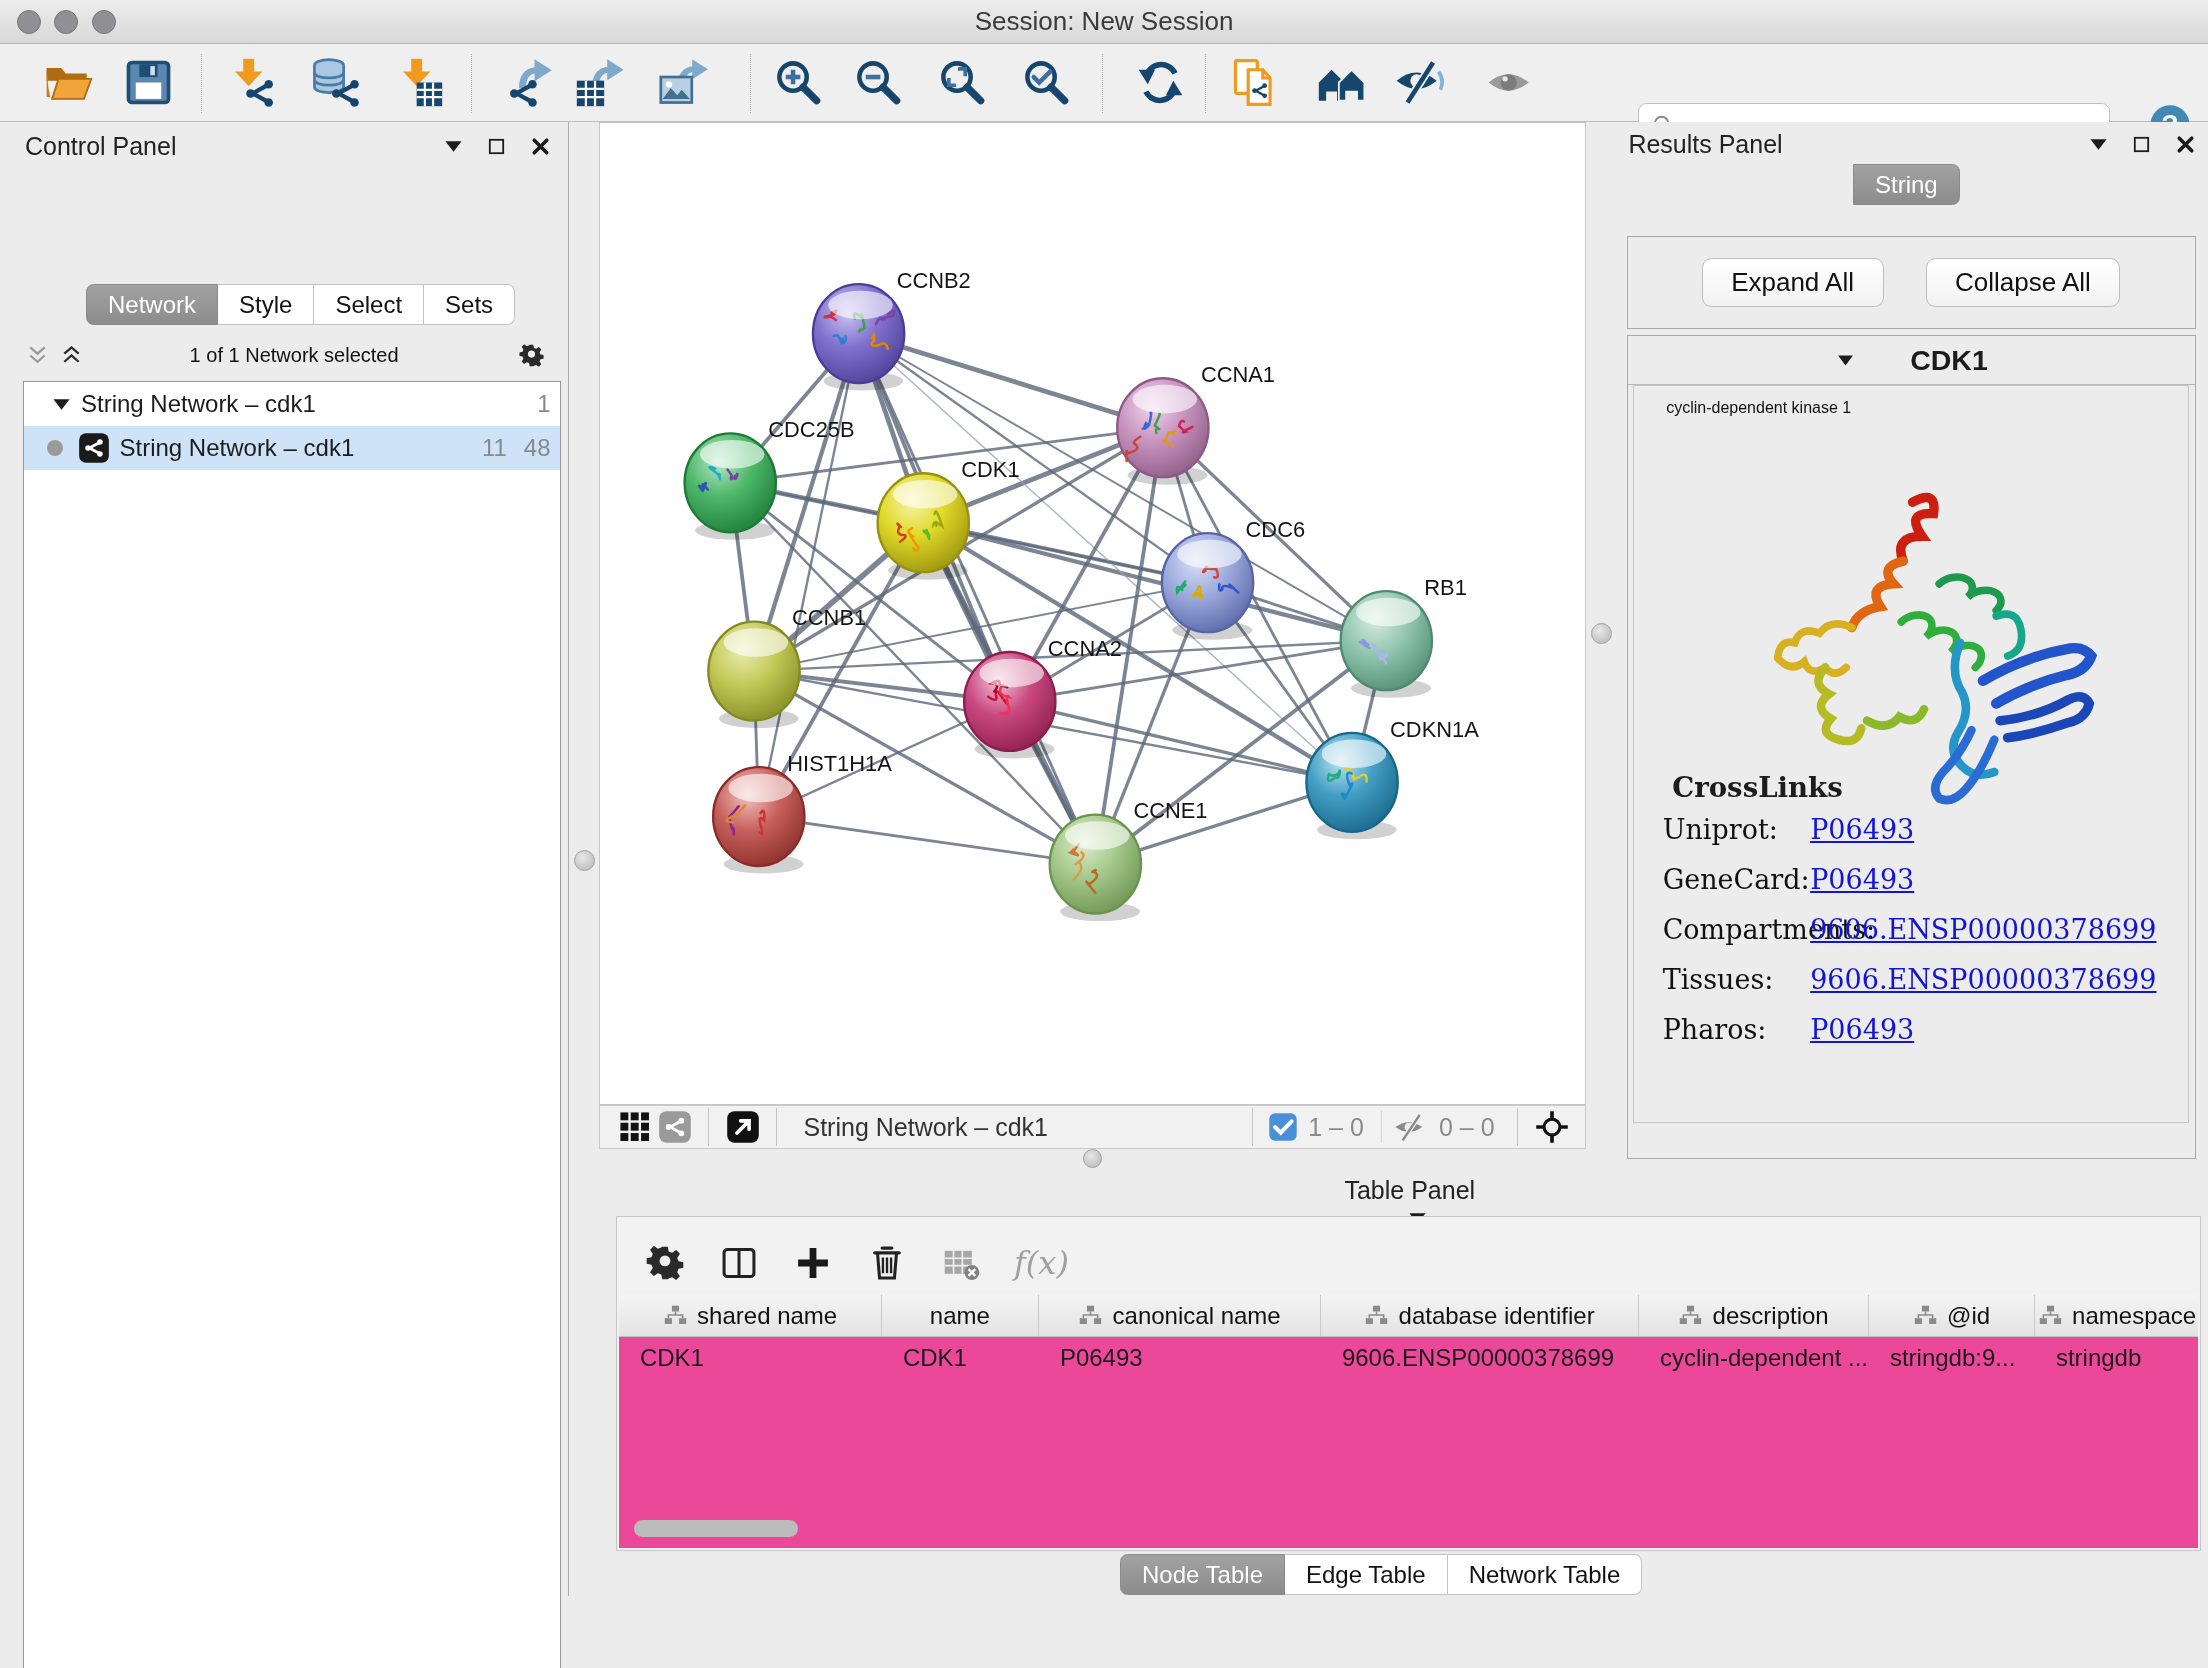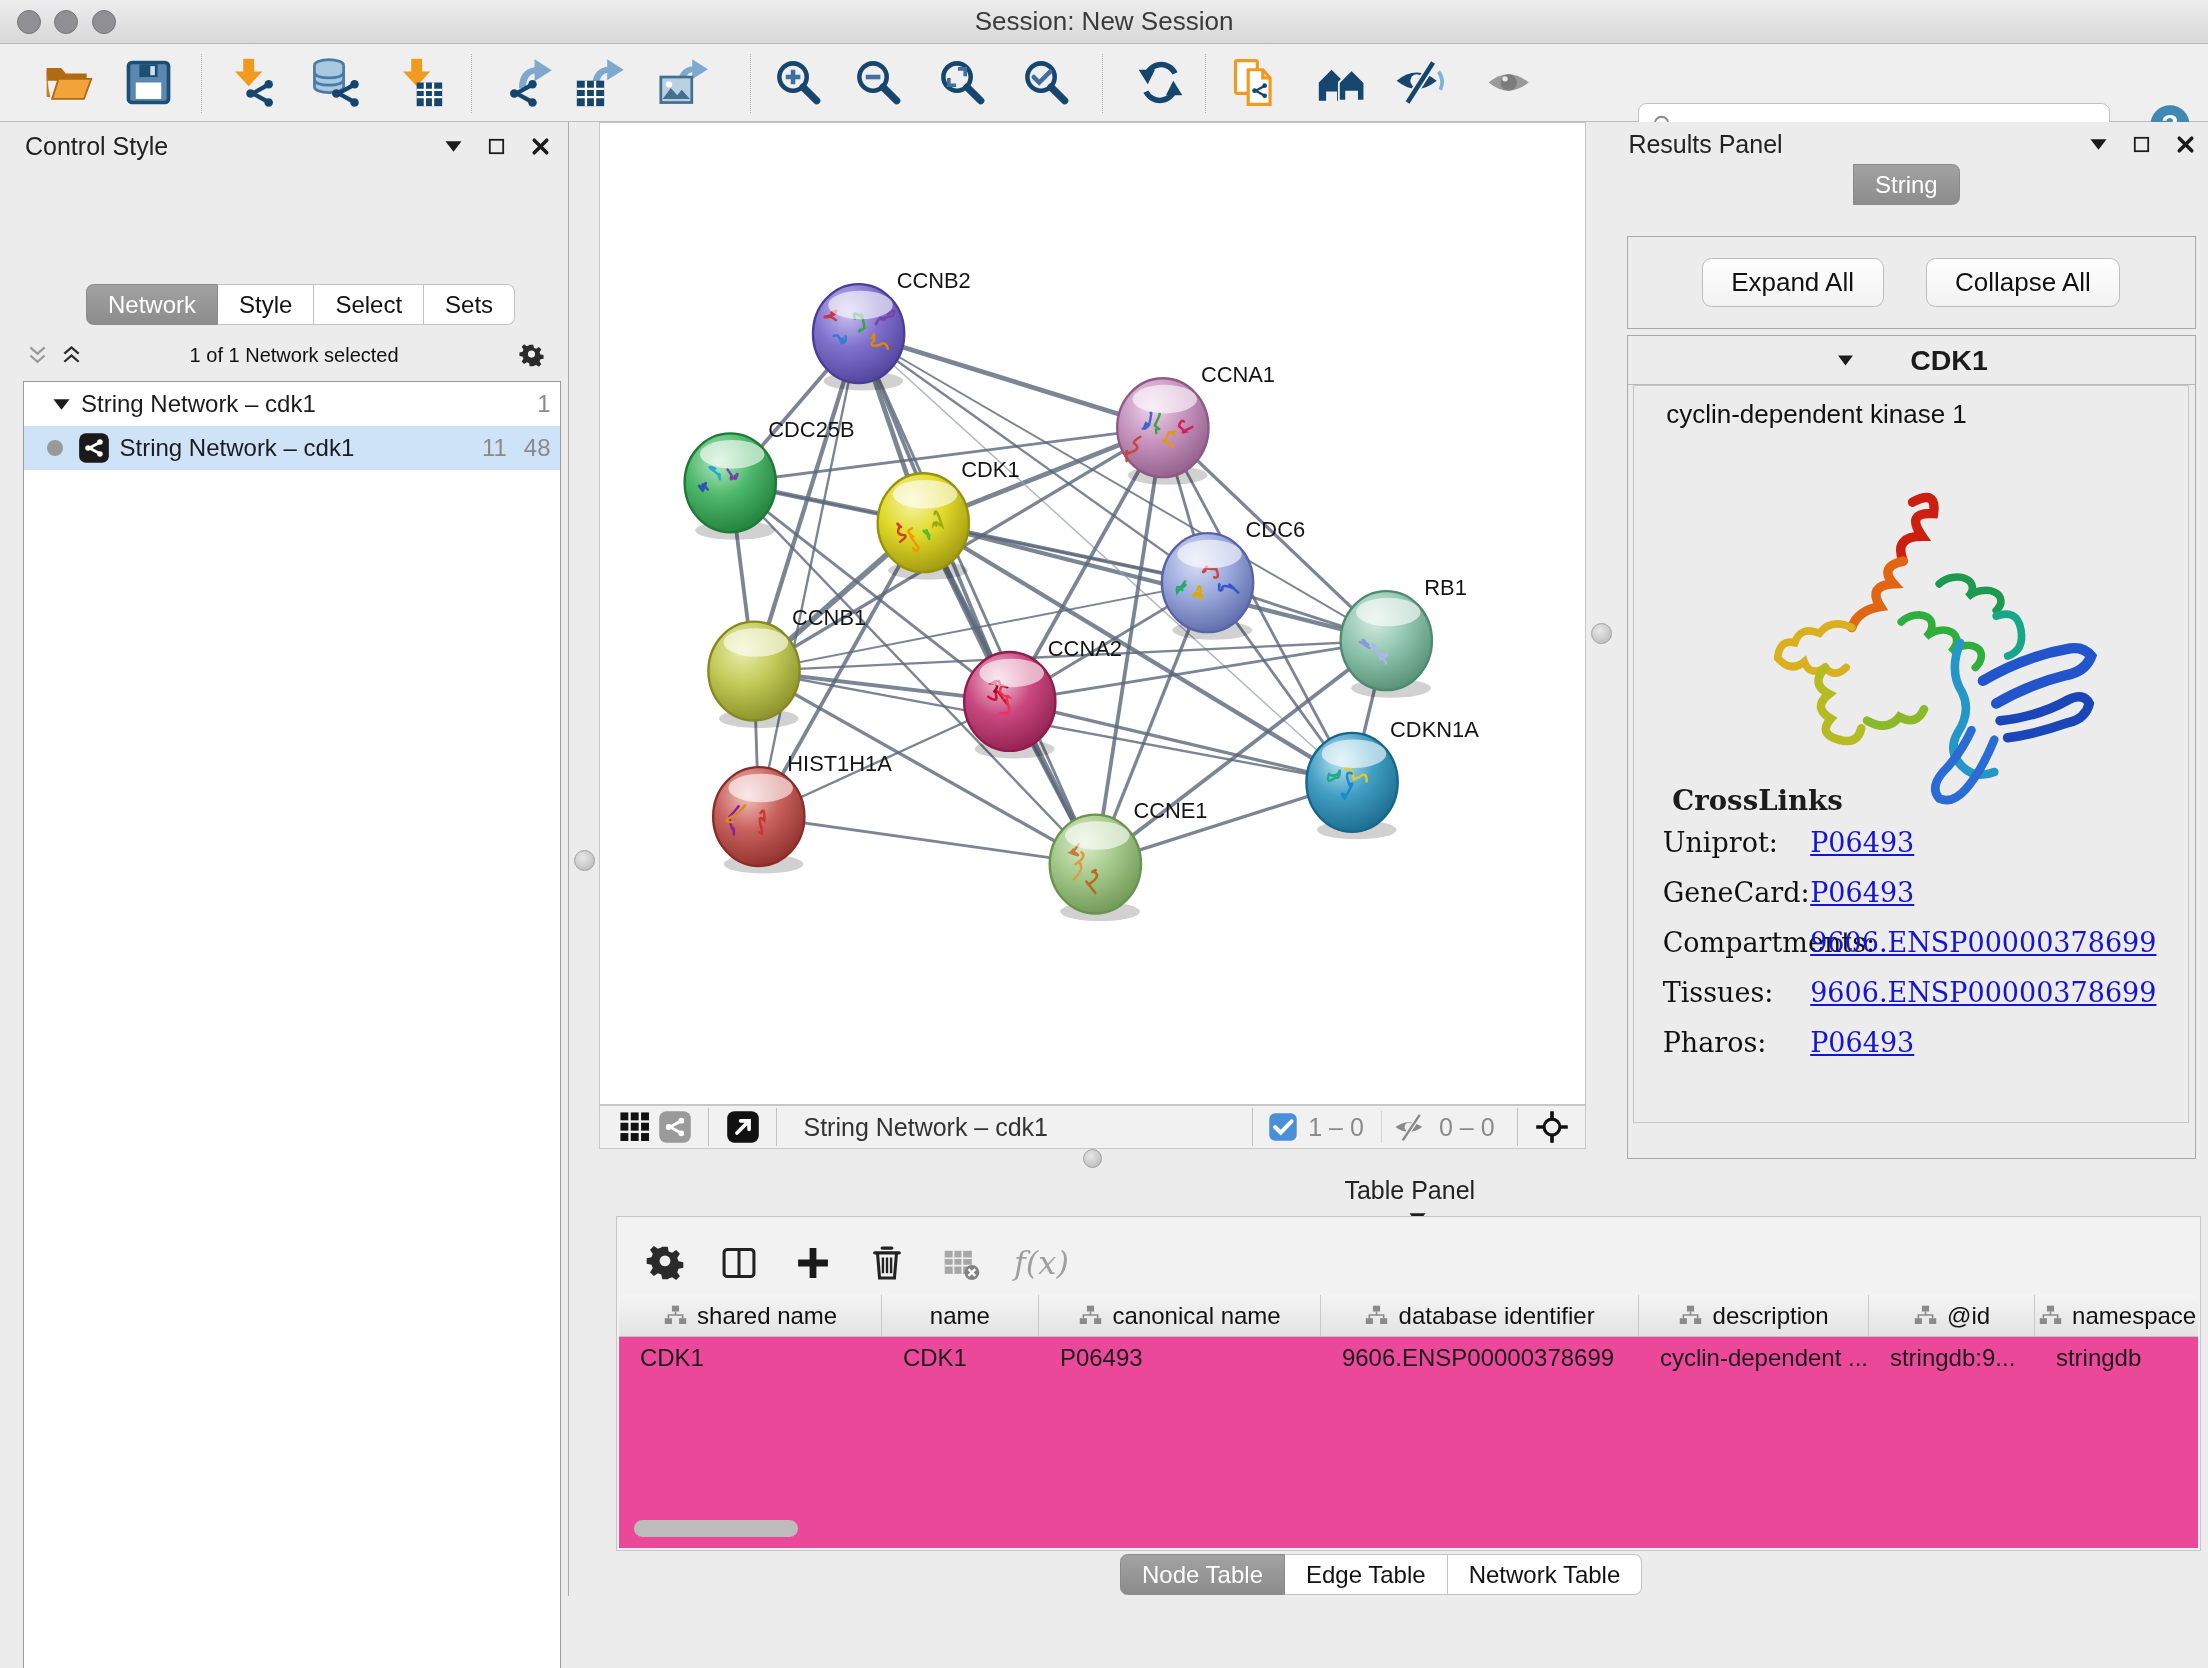--- a/index.html
+++ b/index.html
@@ -73,21 +73,21 @@
   
   .results { left:1617px; top:122px; width:592px; height:1046px; background:#ececec; }
   .results .phead { padding:7.6px 9.5px 0 11.4px; }
   .stringtab { position:absolute; left:236px; top:42px; }
   .rbox { position:absolute; left:9.5px; background:#ececec; border:1.9px solid #a8a8a8; }
   .btn { background:linear-gradient(#ffffff,#f2f2f2); border:1px solid #bdbdbd; border-radius:9.5px;
     font-size:26px; padding:7.6px 28.5px; color:#111; }
   .cdk-head { display:flex; align-items:center; justify-content:center; gap:53px; height:49px; border-bottom:1.9px solid #b8b8b8; }
   .cdk-head .nm { font-size:28.5px; font-weight:bold; }
   .cdk-body { position:relative; height:100%; }
-  .desc { font-size:26px; padding:13.3px 0 0 32px; color:#111; }
+  .desc { font-size:16px; padding:13.3px 0 0 32px; color:#111; }
   .serif { font-family:"DejaVu Serif", serif; }
   .xl-head { font-size:27.6px; font-weight:bold; }
   .xl-row { display:flex; font-size:27px; height:50px; align-items:center; }
   .xl-row .lbl { width:176px; padding-left:28.5px; color:#111; }
   .xl-row a { color:#1414d4; text-decoration:underline; }
 
   
   .tablepanel { left:599px; top:1168px; width:1609px; height:428px; background:#ececec; }
   .tablepanel .phead { padding:7.6px 11.4px 0 24px;flex-direction:column; }
   .tinner { position:absolute; left:17px; top:48px; width:1585px; height:335px; background:#f2f2f2; border:1.9px solid #c6c6c6; }
@@ -430,21 +430,21 @@
     </div>
     <div class="tbtn" style="left: 1484px;">
       <svg viewBox="0 0 54 54" width="51" height="51">
         <use href="#sym-show-all"></use>
       </svg>
     </div>
   </div>
 
 <div class="abs control">
   <div class="phead">
-    <span>Control Style</span>
+    <span>Control Panel</span>
     <span class="spacer"></span>
     <span class="hicon">
         <svg viewBox="0 0 26 26" width="25" height="25">
           <use href="#sym-tri-down"></use>
         </svg>
       </span>
     <span class="hicon">
         <svg viewBox="0 0 26 26" width="25" height="25">
           <use href="#sym-float"></use>
         </svg>

